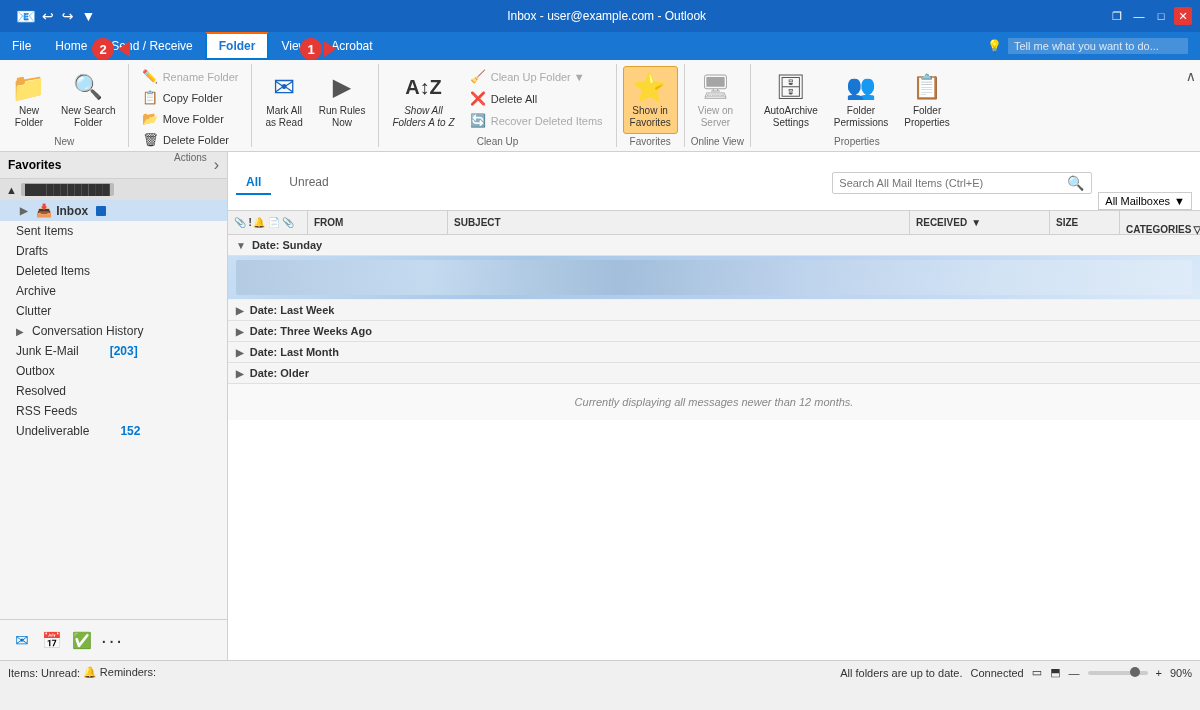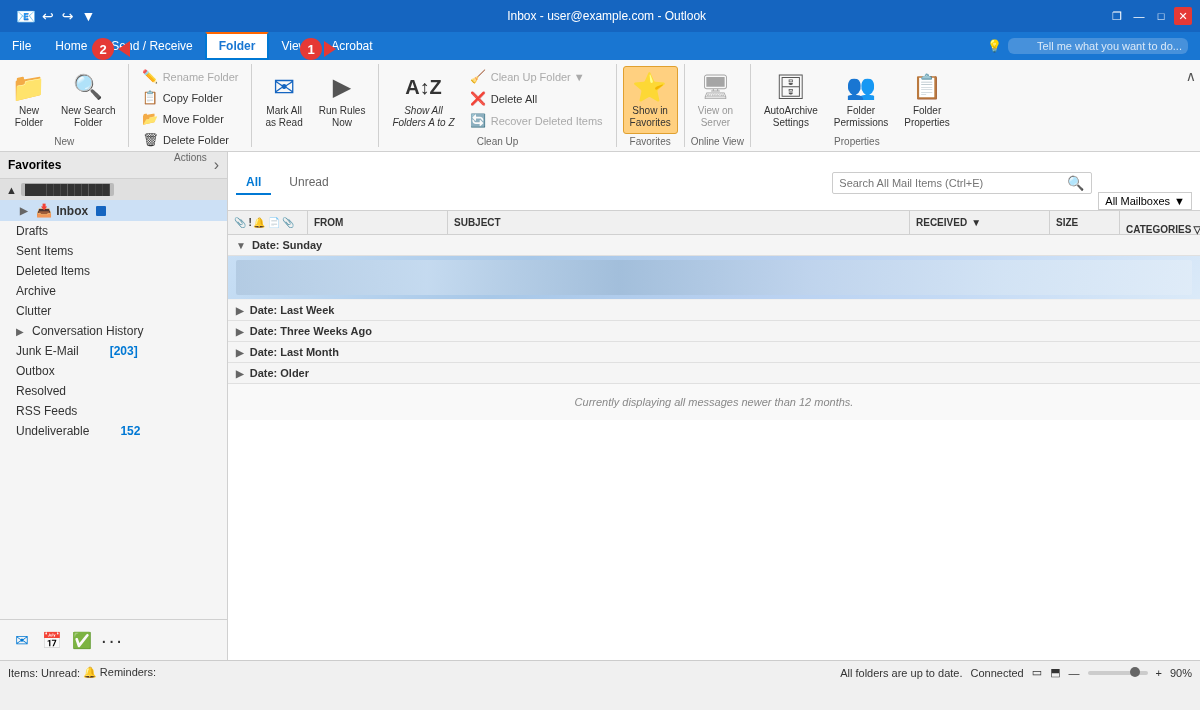--- a/index.html
+++ b/index.html
@@ -61,24 +61,23 @@
       font-size: 12px;
       padding: 0 12px;
       cursor: pointer;
     }
     .tell-me input {
       background: rgba(255,255,255,0.2);
       border: none;
       color: white;
       font-size: 11px;
       padding: 2px 6px;
-      border-radius: 6px;
+      border-radius: 1px;
       outline: none;
       width: 180px;
-      text-align: right;
     }
     .tell-me input::placeholder { color: rgba(255,255,255,0.8); }
 
     
     .ribbon {
       height: 92px;
       background: #f8f8f8;
       border-bottom: 1px solid #d0d0d0;
       display: flex;
       align-items: stretch;
@@ -572,24 +571,24 @@
     </div>
 
     <div class="sidebar-item active" style="padding-left:20px;">
       <span class="expand-arrow">▶</span>
       <span style="font-size:13px;">📥</span>
       <span>Inbox</span>
       <span style="width:10px;height:10px;background:#1565c0;border-radius:1px;margin-left:4px;display:inline-block;"></span>
     </div>
 
     <div class="sidebar-item">
+      <span>Sent Items</span>
+    </div>
+    <div class="sidebar-item">
       <span>Drafts</span>
-    </div>
-    <div class="sidebar-item">
-      <span>Sent Items</span>
     </div>
     <div class="sidebar-item">
       <span>Deleted Items</span>
     </div>
     <div class="sidebar-item">
       <span>Archive</span>
     </div>
     <div class="sidebar-item">
       <span>Clutter</span>
     </div>

